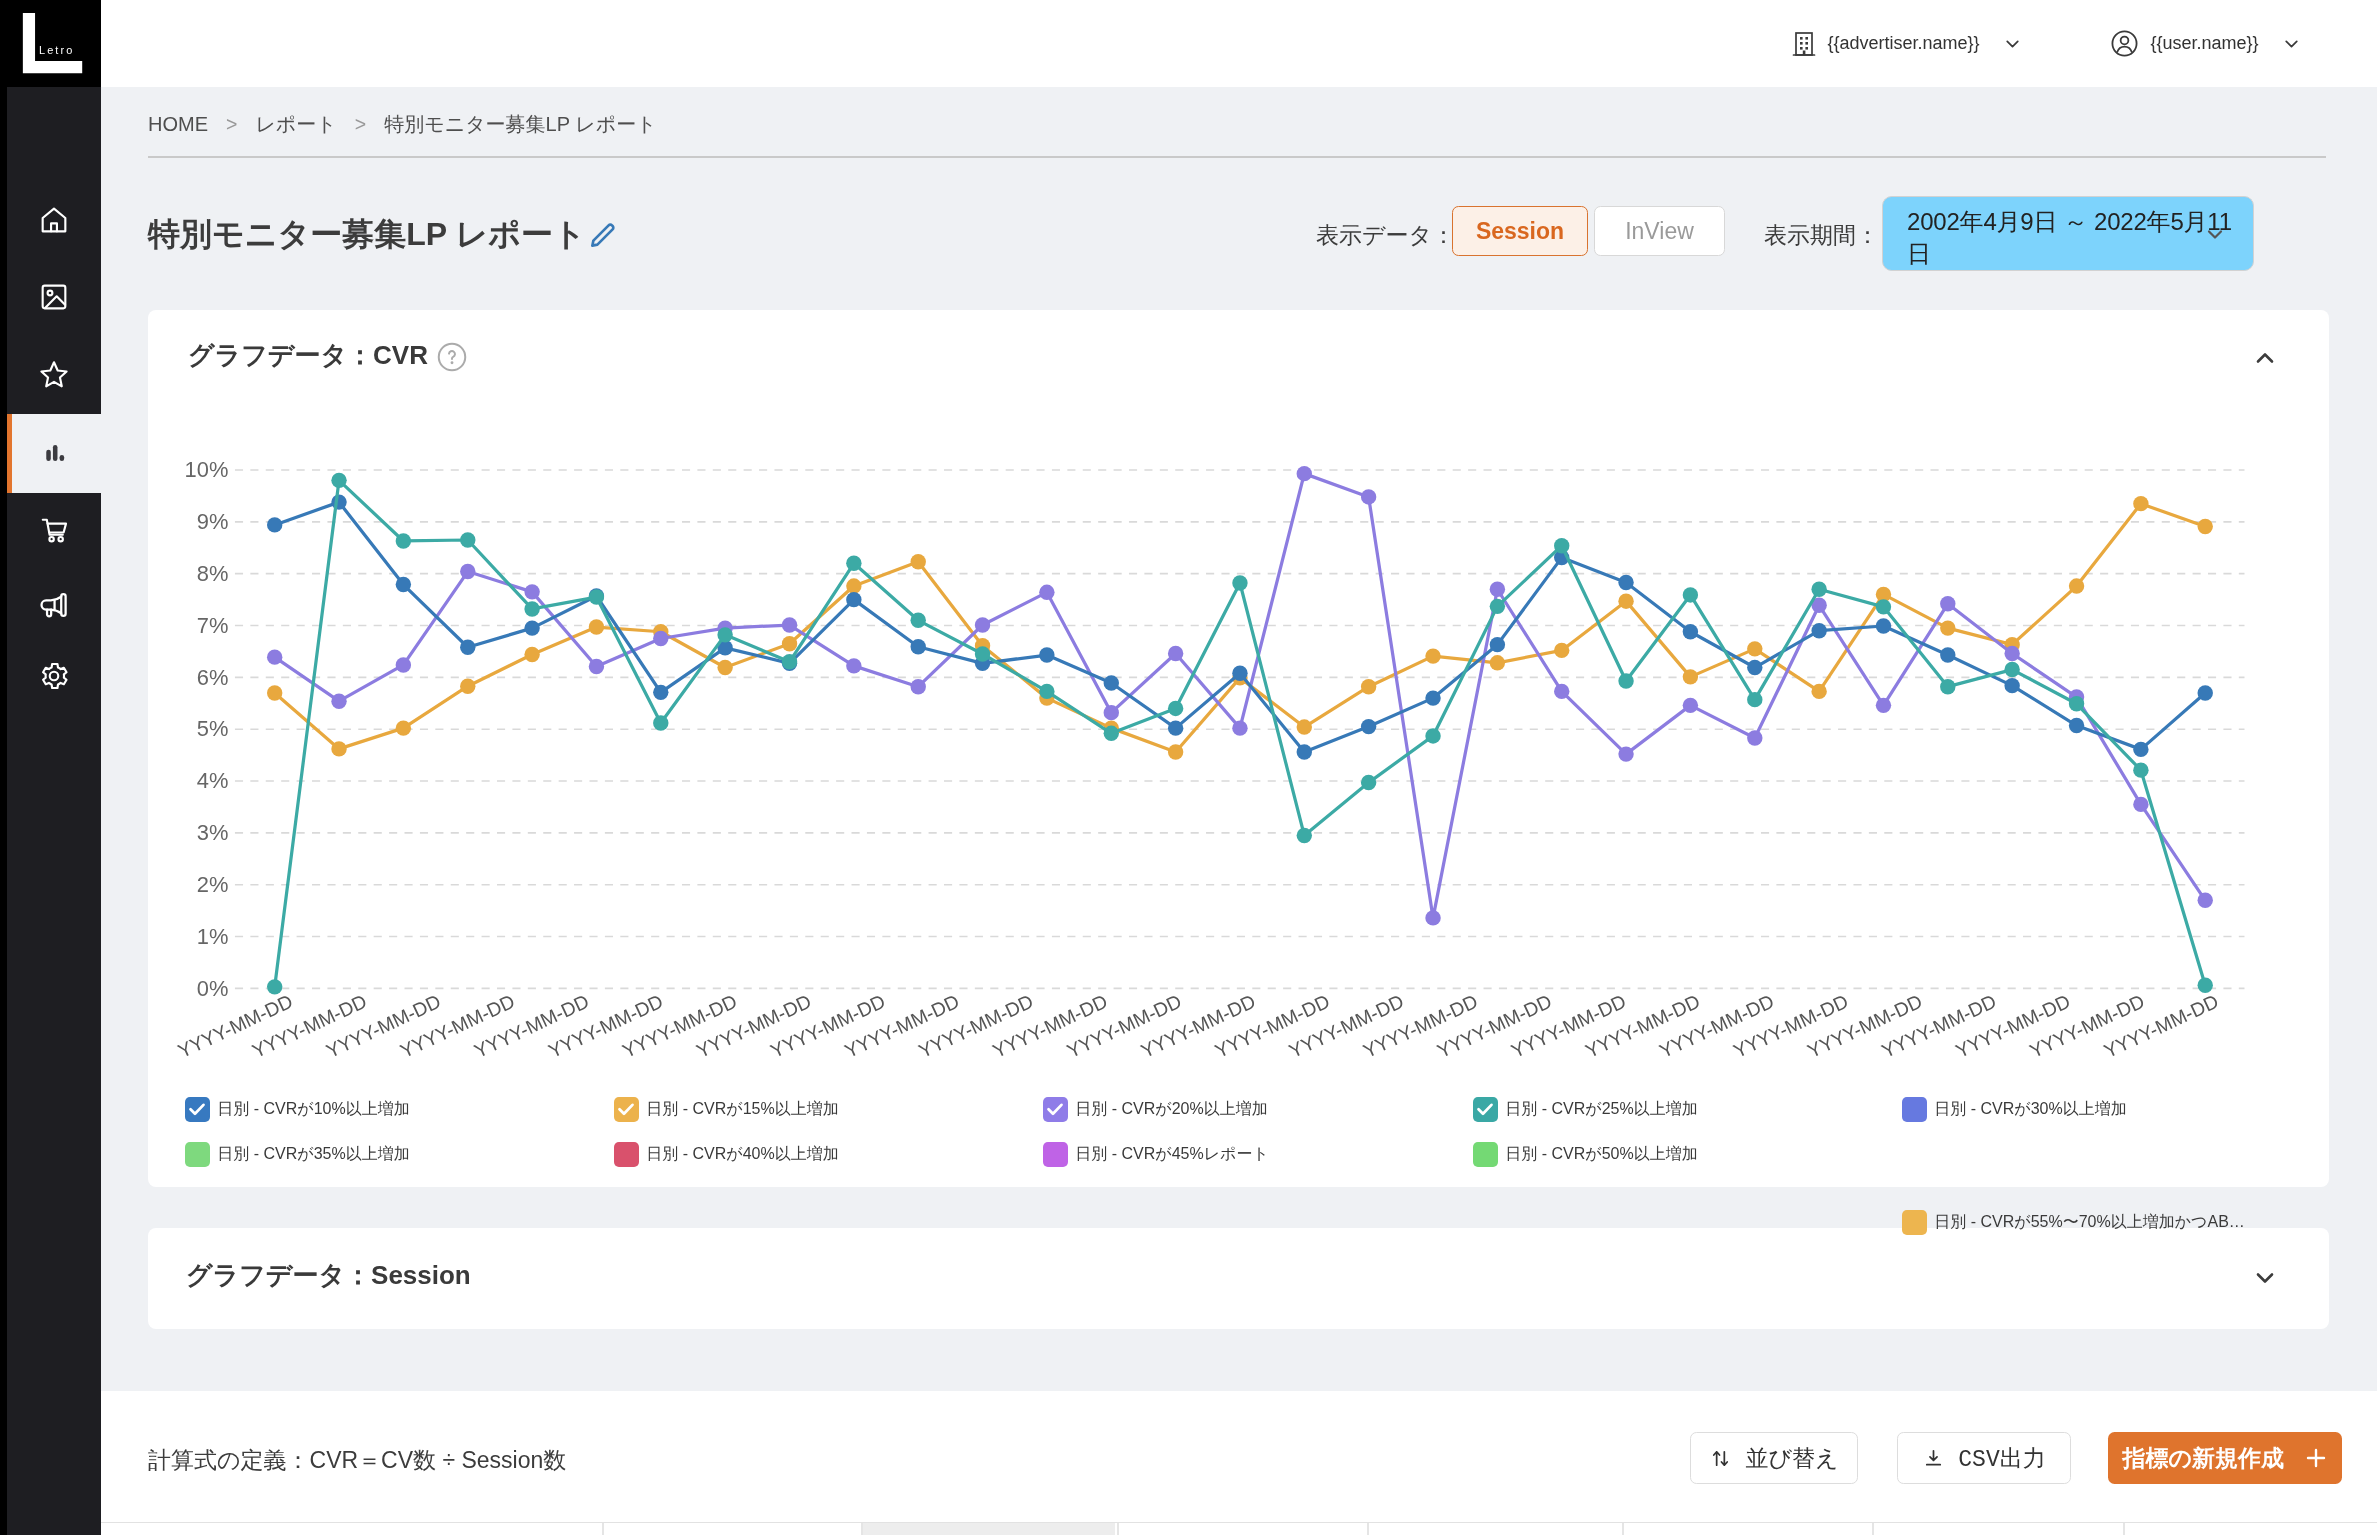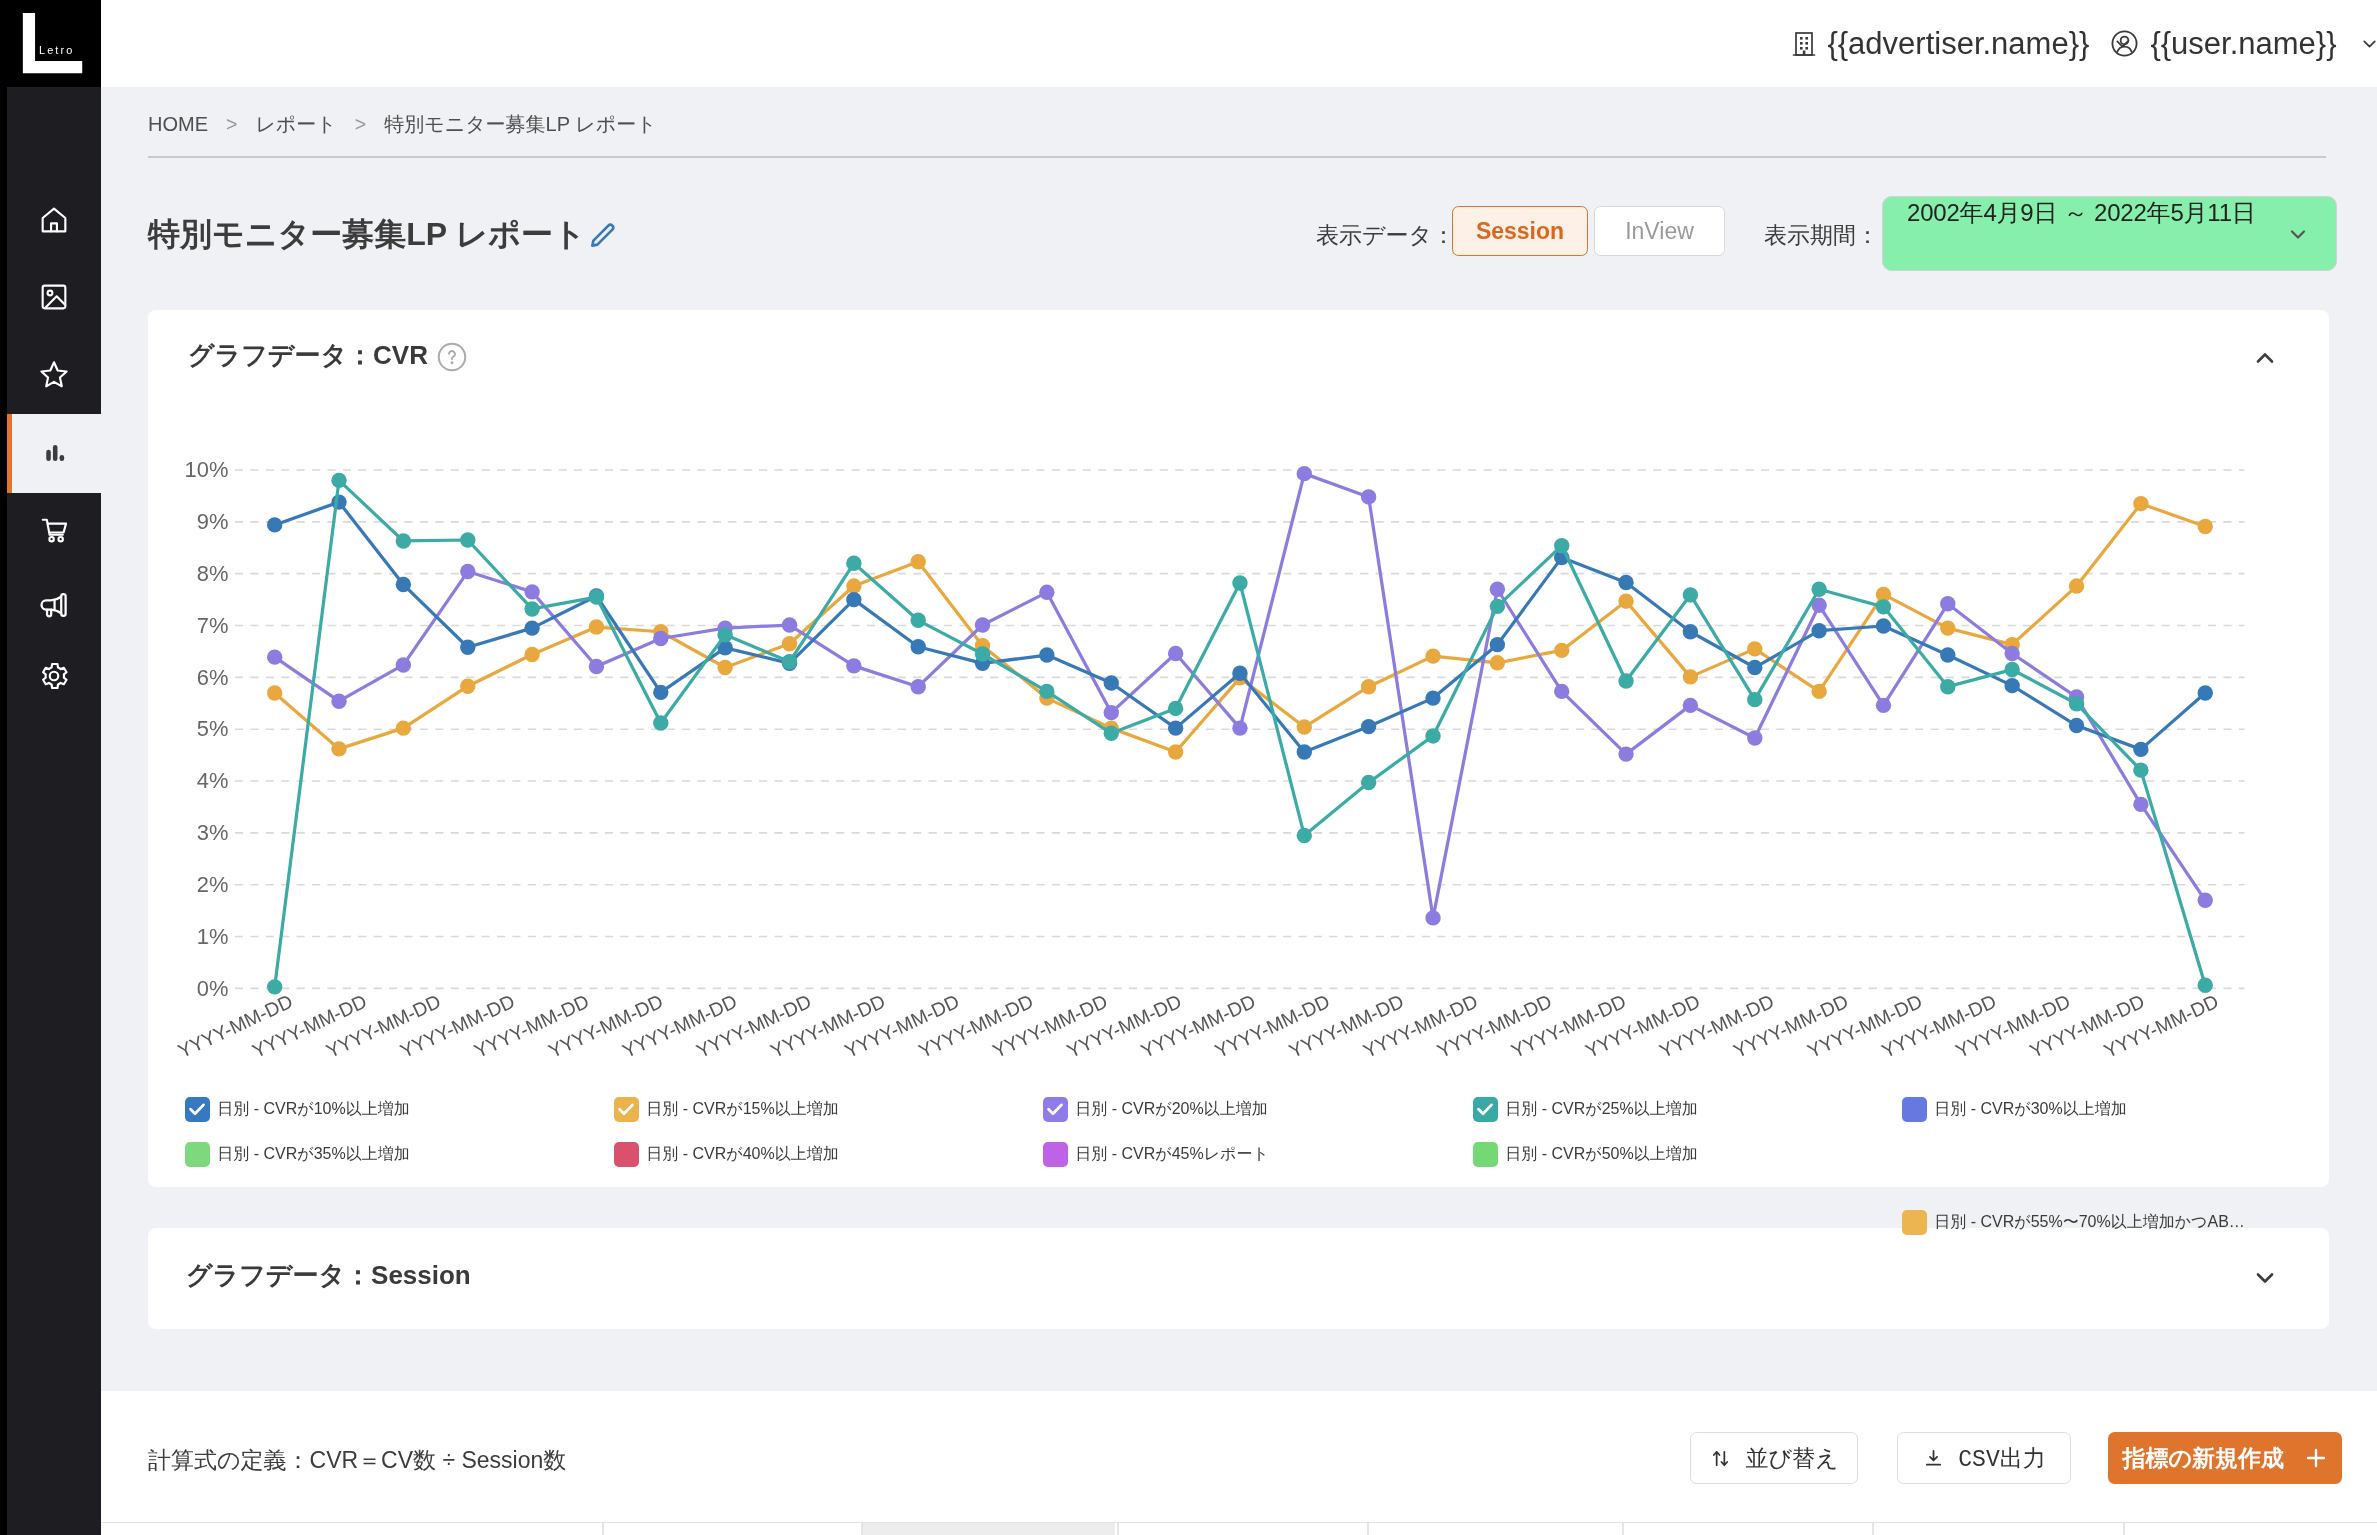--- a/index.html
+++ b/index.html
@@ -9,30 +9,30 @@
   .abs { position:absolute; }
   
   .leftblack { left:0; top:0; width:6.5px; height:1535px; background:#000; }
   .logo { left:0; top:0; width:101px; height:87px; background:#000; }
   .sidebar { left:6.5px; top:87px; width:94px; height:1448px; background:#1e1e22; }
   .nav-ico { position:absolute; left:0; width:94px; height:76px; display:flex; align-items:center; justify-content:center; }
   .nav-active { position:absolute; left:0; top:327px; width:94px; height:79px; background:#eff1f4; }
   .nav-active .bar { position:absolute; left:0; top:0; width:5.7px; height:79px; background:#e2752e; }
   
   .topbar { left:101px; top:0; width:2277px; height:87px; background:#fff; }
-  .tb-item { position:absolute; top:0; height:87px; display:flex; align-items:center; gap:11.4px; color:#333; font-size:31px; }
+  .tb-item { position:absolute; top:0; height:87px; display:flex; align-items:center; gap:11.4px; color:#333; font-size:18px; }
   
   .crumbs { left:148px; top:111px; font-size:20px; color:#4e4e4e; }
   .crumbs .sep { color:#999; margin:0 18px; font-size:19.5px; }
   .divider { left:148px; top:156px; width:2178px; height:1.6px; background:#c9c9c9; }
   .pagetitle { left:148px; top:213px; font-size:32px; font-weight:bold; color:#3c3c3c; }
   .ctl-label { font-size:23px; color:#3c3c3c; }
   .btn-session { left:1452px; top:206px; width:136px; height:50px; border:1.6px solid #d9732f; border-radius:6.5px; background:#fcf0e7; color:#d9671f; font-size:23px; font-weight:bold; display:flex; align-items:center; justify-content:center; }
   .btn-inview { left:1594px; top:206px; width:131px; height:50px; border:1.6px solid #d8d8d8; border-radius:6.5px; background:#fff; color:#9a9a9a; font-size:23px; display:flex; align-items:center; justify-content:center; }
-  .dateselect { left:1882px; top:196px; width:455px; height:75px; border:1.6px solid #d2d2d2; border-radius:9.7px; background:#86efac; display:flex; align-items:flex-start; }
+  .dateselect { left:1882px; top:196px; width:372px; height:75px; border:1.6px solid #d2d2d2; border-radius:9.7px; background:#7dd3fc; display:flex; align-items:flex-end; }
   .dateselect .txt { margin-left:24px; font-size:24px; color:#222; letter-spacing:-0.2px; }
   
   .card1 { left:148px; top:310px; width:2181px; height:877px; background:#fff; border-radius:8px; }
   .card2 { left:148px; top:1228px; width:2181px; height:101px; background:#fff; border-radius:8px; }
   .cardtitle { font-size:26px; font-weight:bold; color:#3a3a3a; }
   
   .lg-item { position:absolute; display:flex; align-items:center; }
   .lg-sw { width:25px; height:25px; border-radius:4.9px; margin-right:7.3px; flex:none; position:relative; }
   .lg-sw svg { position:absolute; left:3.2px; top:4.9px; }
   .lg-tx { font-size:16px; color:#3a3a3a; white-space:nowrap; }

